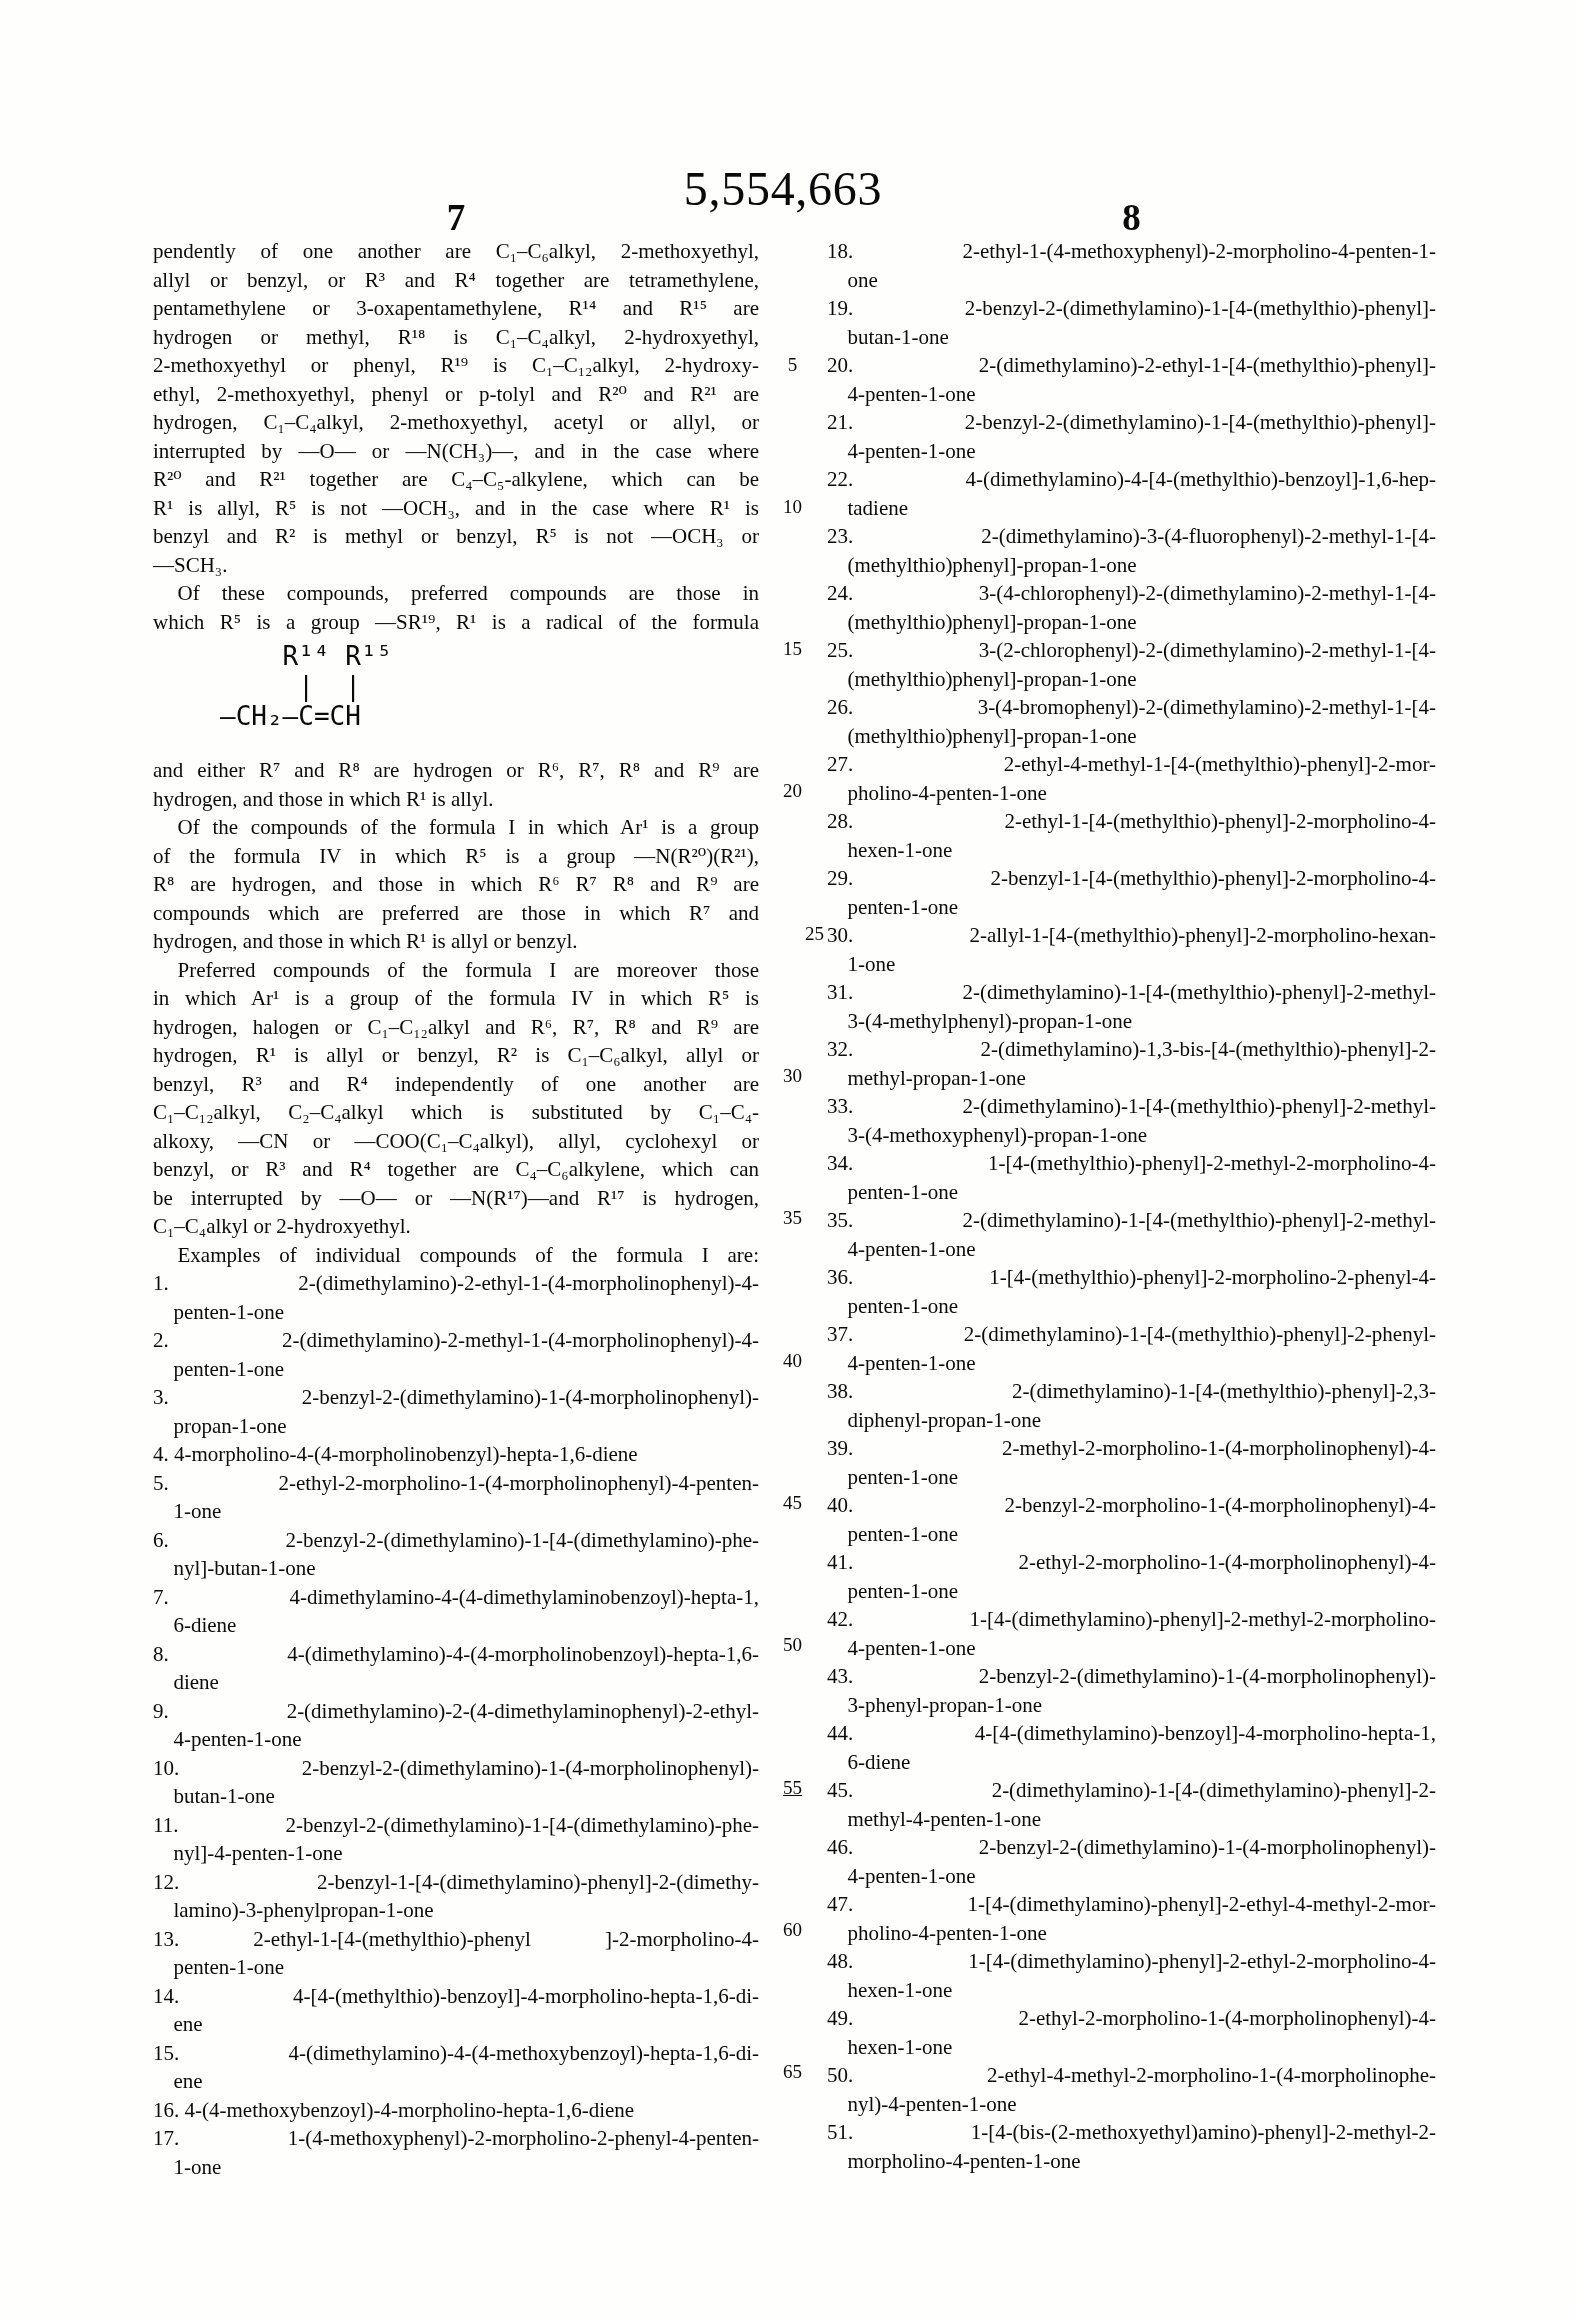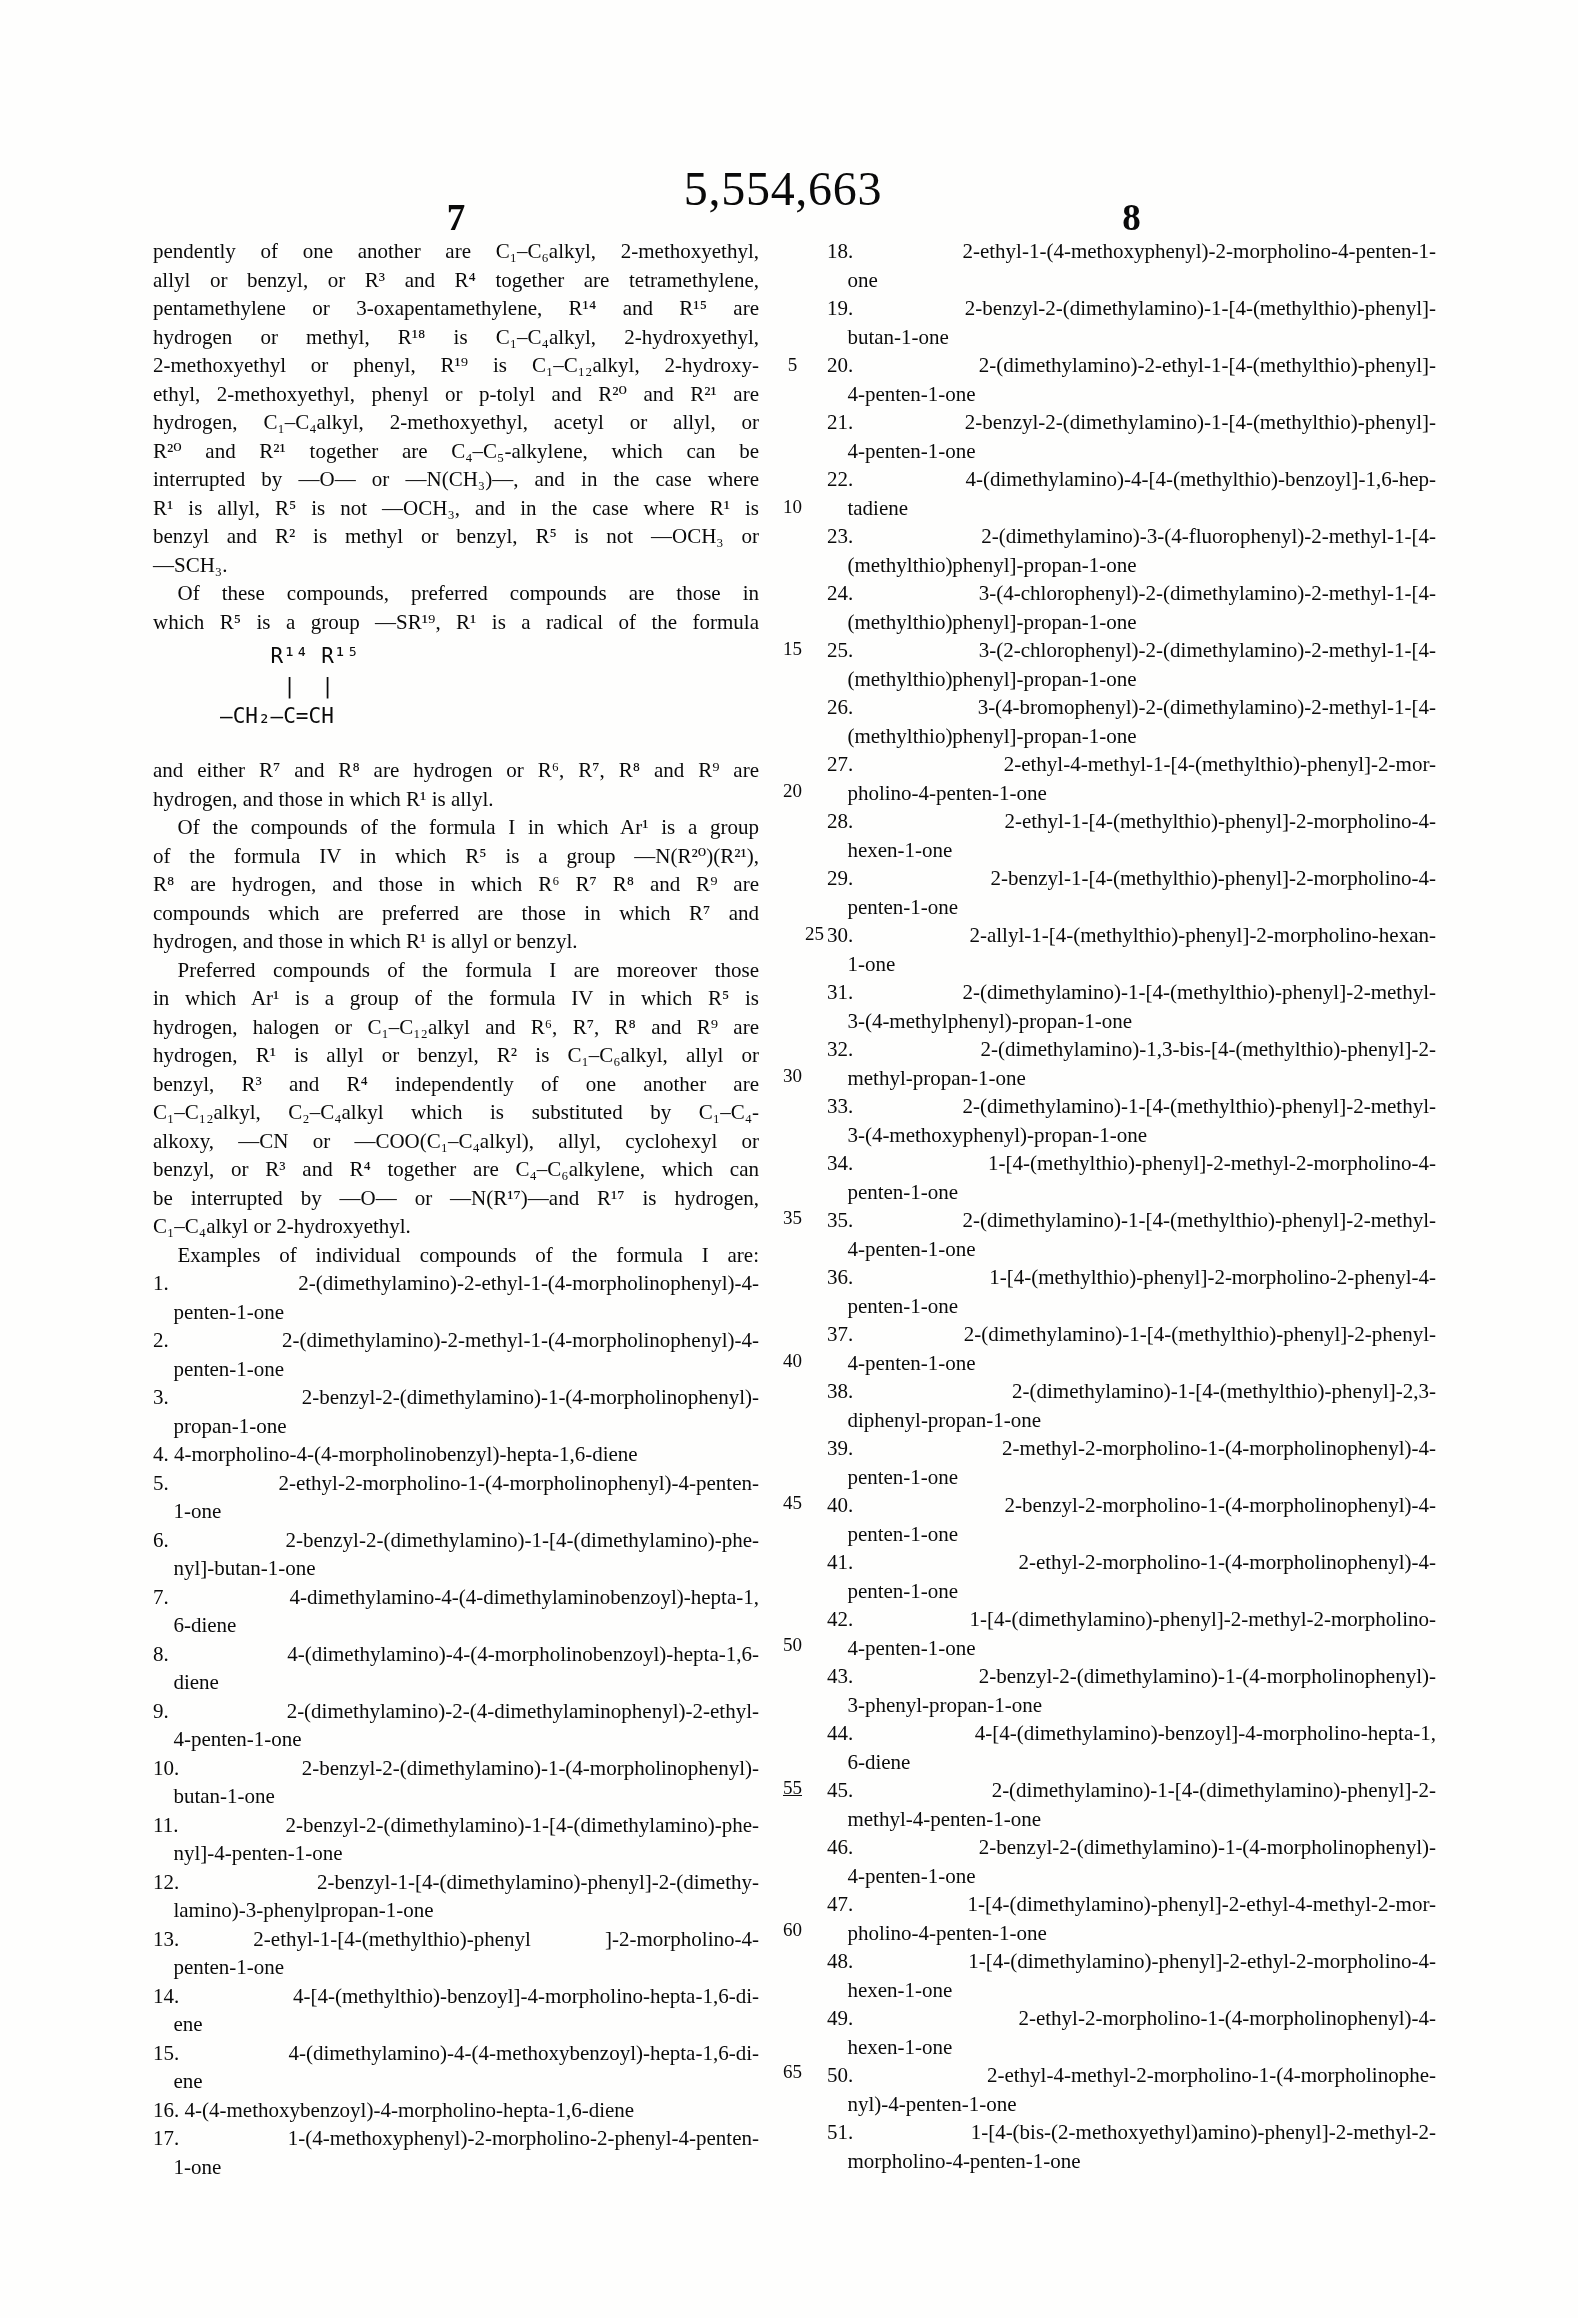--- a/index.html
+++ b/index.html
@@ -31,21 +31,21 @@
     line-height:28.5px;
     white-space:normal;
   }
   .j{text-align:justify;text-align-last:justify;}
   .para.ind .tl:first-child{text-indent:24.5px;}
   .item{padding-left:20.4px;}
   .item .first{margin-left:-20.4px;}
   .formula{margin:5.4px 0 25px 67px;}
   .fl{
     font-family:"DejaVu Sans Mono",monospace;
-    font-size:21px;line-height:30px;
+    font-size:26px;line-height:30px;
     white-space:pre;
   }
   .gnum{
     position:absolute;left:761px;width:63px;
     text-align:center;
     font-size:19px;line-height:28.5px;
   }
 </style>
 </head>
 <body>
@@ -74,22 +74,22 @@
   <div class="col colL">
     <div id="lparaTop">
         <div class="para">
           <div class="tl j">pendently of one another are C₁–C₆alkyl, 2-methoxyethyl,</div>
           <div class="tl j">allyl or benzyl, or R³ and R⁴ together are tetramethylene,</div>
           <div class="tl j">pentamethylene or 3-oxapentamethylene, R¹⁴ and R¹⁵ are</div>
           <div class="tl j">hydrogen or methyl, R¹⁸ is C₁–C₄alkyl, 2-hydroxyethyl,</div>
           <div class="tl j">2-methoxyethyl or phenyl, R¹⁹ is C₁–C₁₂alkyl, 2-hydroxy-</div>
           <div class="tl j">ethyl, 2-methoxyethyl, phenyl or p-tolyl and R²⁰ and R²¹ are</div>
           <div class="tl j">hydrogen, C₁–C₄alkyl, 2-methoxyethyl, acetyl or allyl, or</div>
+          <div class="tl j">interrupted by —O— or —N(CH₃)—, and in the case where</div>
           <div class="tl j">R²⁰ and R²¹ together are C₄–C₅-alkylene, which can be</div>
-          <div class="tl j">interrupted by —O— or —N(CH₃)—, and in the case where</div>
           <div class="tl j">R¹ is allyl, R⁵ is not —OCH₃, and in the case where R¹ is</div>
           <div class="tl j">benzyl and R² is methyl or benzyl, R⁵ is not —OCH₃ or</div>
           <div class="tl">—SCH₃.</div>
         </div>
         <div class="para ind">
           <div class="tl j">Of these compounds, preferred compounds are those in</div>
           <div class="tl j">which R⁵ is a group —SR¹⁹, R¹ is a radical of the formula</div>
         </div>
       </div>
     <div class="formula" id="formula">

